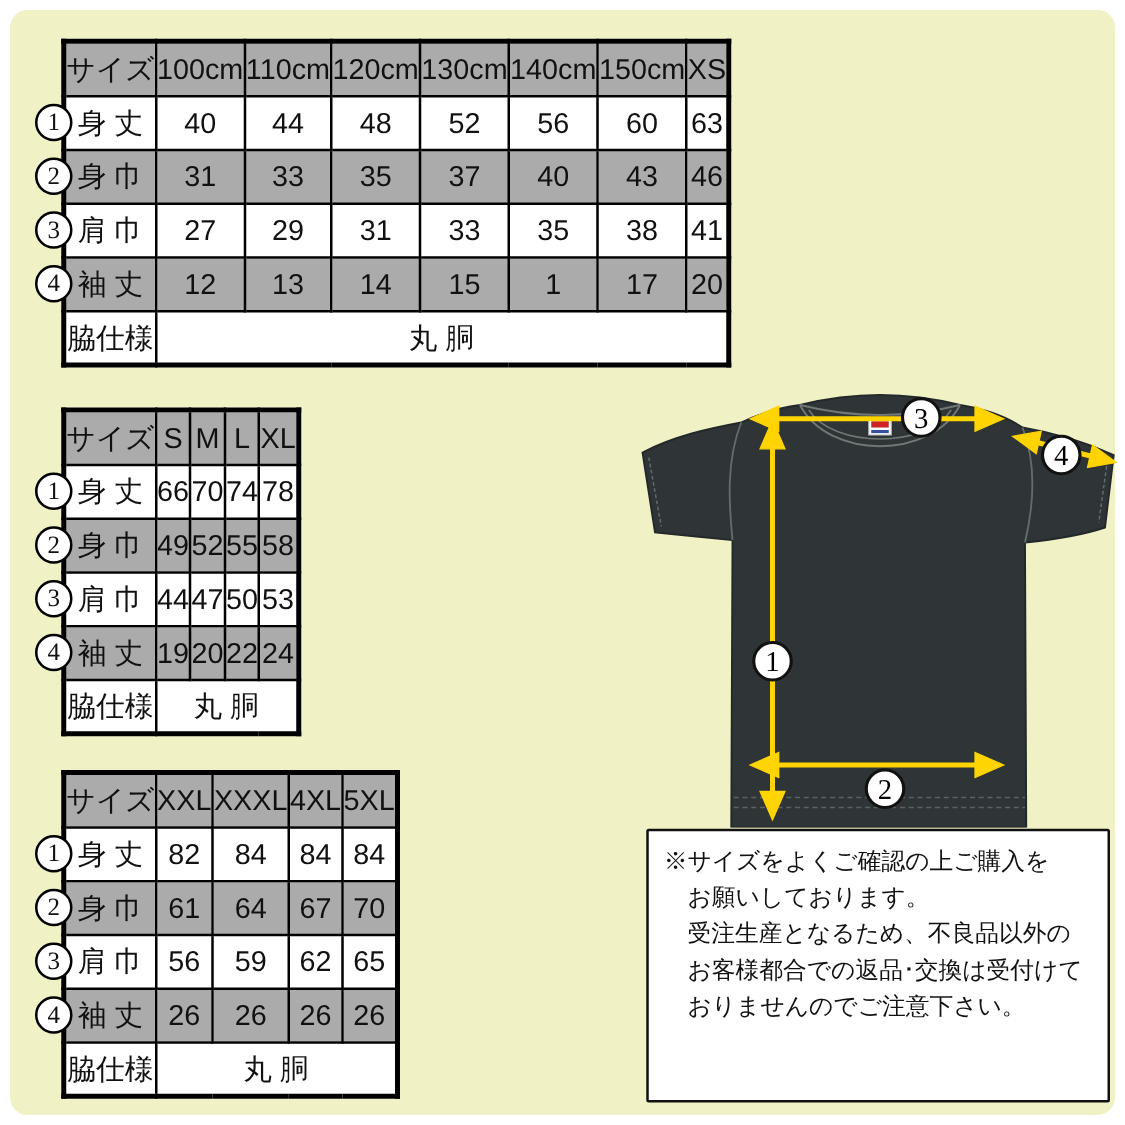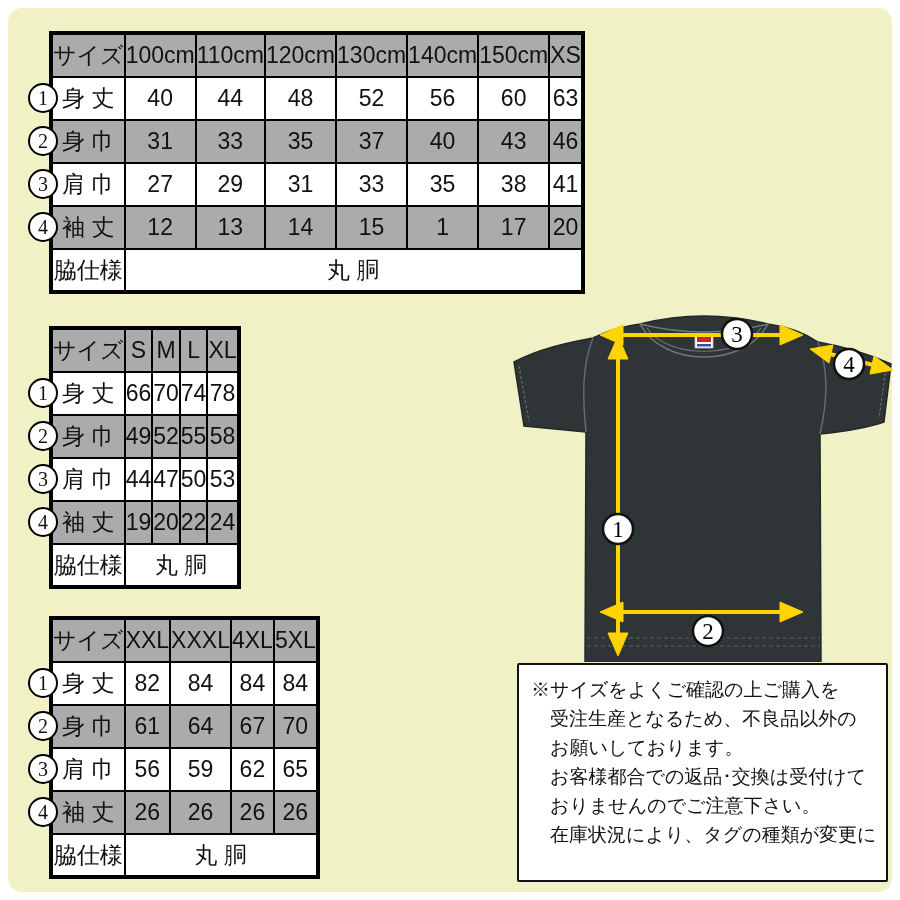--- a/index.html
+++ b/index.html
@@ -303,18 +303,17 @@
     <circle cx="232" cy="32" r="15" fill="#ffffff" stroke="#111111" stroke-width="2.5"></circle>
     <text x="232" y="40">3</text>
     <circle cx="344" cy="62" r="15" fill="#ffffff" stroke="#111111" stroke-width="2.5"></circle>
     <text x="344" y="70">4</text>
   </g>
 </svg>
 </div>
 
 <div class="notice">
     <div class="notice-line first">※サイズをよくご確認の上ご購入を</div>
+    <div class="notice-line">お願いしております。</div>
     <div class="notice-line">受注生産となるため、不良品以外の</div>
-    <div class="notice-line">お願いしております。</div>
     <div class="notice-line">お客様都合での返品･交換は受付けて</div>
     <div class="notice-line">おりませんのでご注意下さい。</div>
-    <div class="notice-line">在庫状況により、タグの種類が変更に</div>
   </div>
 
 </body></html>

